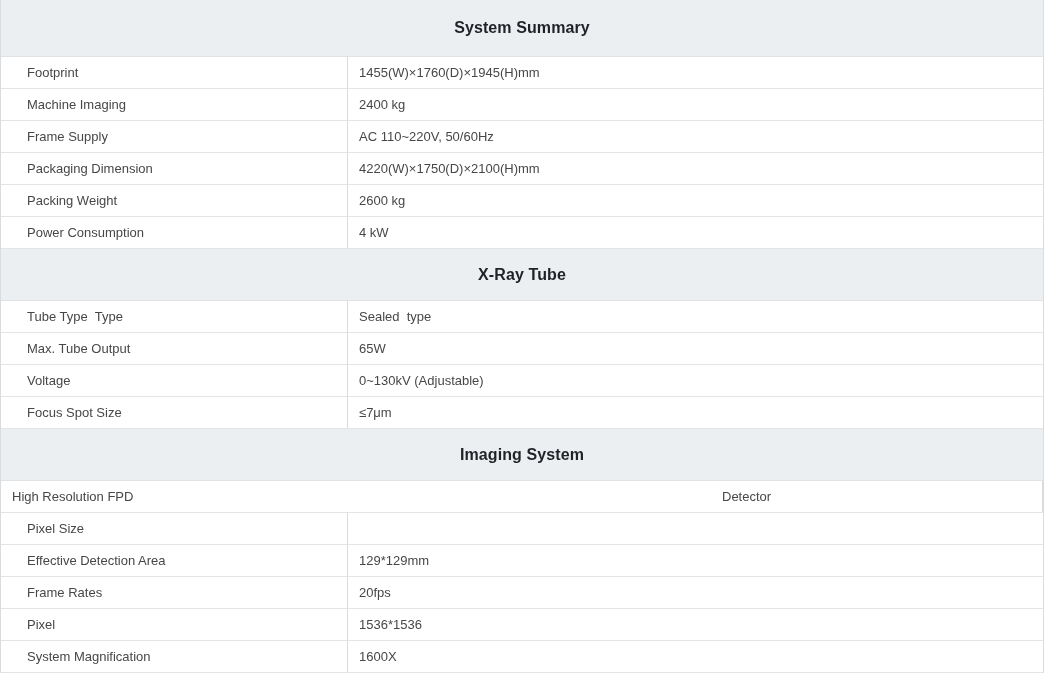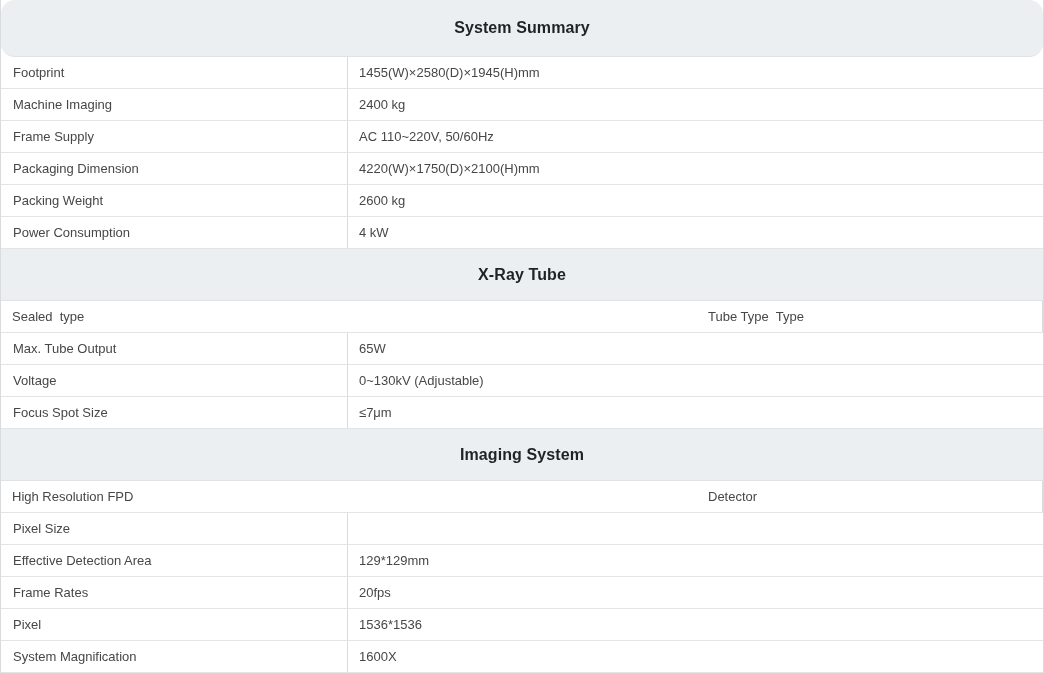--- a/index.html
+++ b/index.html
@@ -18,21 +18,21 @@
   }
   .section-header {
     width: 100%;
     height: 52px;
     background: #eceff1;
     display: flex;
     align-items: center;
     justify-content: center;
     border-bottom: 1px solid #e0e3e5;
   }
-  .section-header.first { height: 57px; border-radius: 14px; }
+  .section-header.first { height: 57px; }
   .section-title {
     font-size: 16px;
     font-weight: 700;
     color: #1f2226;
     letter-spacing: 0.1px;
   }
   .spec-row {
     width: 100%;
     height: 32px;
     display: flex;
@@ -44,38 +44,38 @@
     display: flex;
     align-items: center;
     font-size: 13px;
     color: #474747;
     white-space: pre-wrap;
     overflow: hidden;
   }
   .label-cell {
     width: 347px;
     flex: 0 0 347px;
-    padding-left: 12px;
+    padding-left: 26px;
     border-right: 1px solid #d9dbdd;
   }
   .value-cell {
     flex: 1 1 auto;
     padding-left: 11px;
   }
 </style>
 </head>
 <body>
 
 <div class="spec-table" id="spec-table">
     <div class="section-header first">
       <div class="section-title">System Summary</div>
     </div>
     <div class="spec-row">
       <div class="cell label-cell">Footprint</div>
-      <div class="cell value-cell">1455(W)×2580(D)×1945(H)mm</div>
+      <div class="cell value-cell">1455(W)×1760(D)×1945(H)mm</div>
     </div>
     <div class="spec-row">
       <div class="cell label-cell">Machine Imaging</div>
       <div class="cell value-cell">2400 kg</div>
     </div>
     <div class="spec-row">
       <div class="cell label-cell">Frame Supply</div>
       <div class="cell value-cell">AC 110~220V, 50/60Hz</div>
     </div>
     <div class="spec-row">
@@ -87,22 +87,22 @@
       <div class="cell value-cell">2600 kg</div>
     </div>
     <div class="spec-row">
       <div class="cell label-cell">Power Consumption</div>
       <div class="cell value-cell">4 kW</div>
     </div>
     <div class="section-header">
       <div class="section-title">X-Ray Tube</div>
     </div>
     <div class="spec-row">
+      <div class="cell label-cell">Tube Type  Type</div>
       <div class="cell value-cell">Sealed  type</div>
-      <div class="cell label-cell">Tube Type  Type</div>
     </div>
     <div class="spec-row">
       <div class="cell label-cell">Max. Tube Output</div>
       <div class="cell value-cell">65W</div>
     </div>
     <div class="spec-row">
       <div class="cell label-cell">Voltage</div>
       <div class="cell value-cell">0~130kV (Adjustable)</div>
     </div>
     <div class="spec-row">

